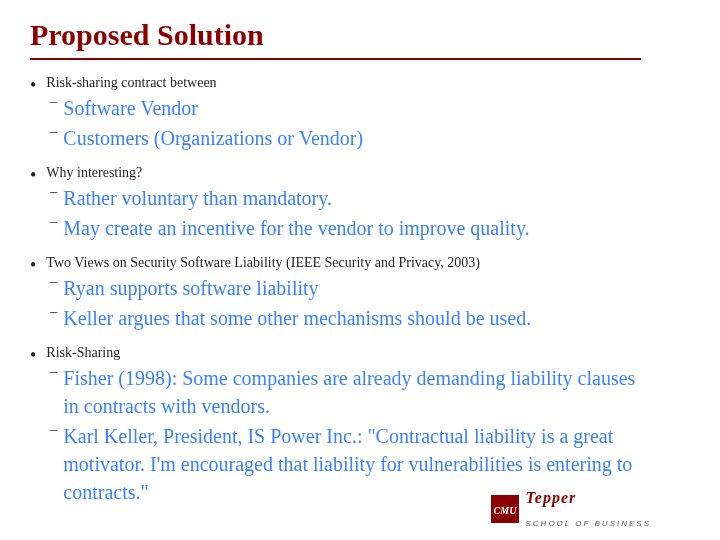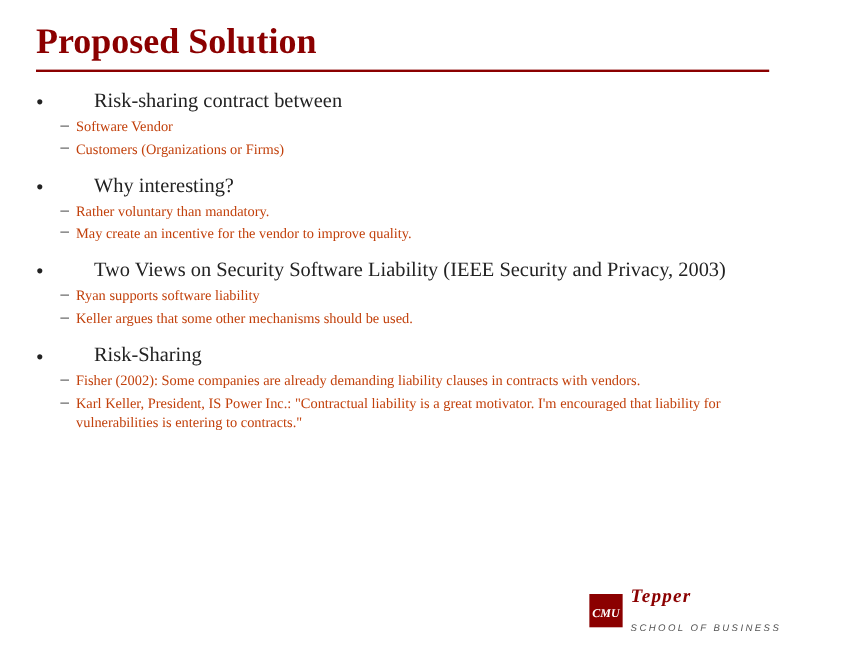--- a/index.html
+++ b/index.html
@@ -56,22 +56,21 @@
     }
 
     .bullet-text {
       font-size: 16px;
       font-family: 'Times New Roman', Times, serif;
       font-weight: normal;
       color: #222;
     }
 
     .bullet-text.bold-item {
-      font-size: 17px;
-      margin-left: 32px;
+      font-size: 14px;
     }
 
     .sub-items {
       margin-top: 3px;
       margin-left: 4px;
     }
 
     .sub-item {
       display: flex;
       align-items: flex-start;
@@ -80,23 +79,23 @@
       margin-bottom: 2px;
       font-family: 'Times New Roman', Times, serif;
     }
 
     .sub-dash {
       margin-right: 6px;
       flex-shrink: 0;
     }
 
     .sub-text {
-      font-size: 12px;
-      font-family: 'Times New Roman', Times, serif;
-      color: #c2410c;
+      font-size: 20px;
+      font-family: 'Times New Roman', Times, serif;
+      color: #3b82f6;
       line-height: 1.4;
     }
 
     .logo-area {
       position: absolute;
       bottom: 12px;
       right: 20px;
       display: flex;
       flex-direction: column;
       align-items: flex-end;
@@ -146,21 +145,21 @@
       <span class="bullet-dot">•</span>
       <div>
         <span class="bullet-text bold-item">Risk-sharing contract between</span>
         <div class="sub-items">
           <div class="sub-item">
             <span class="sub-dash">–</span>
             <span class="sub-text">Software Vendor</span>
           </div>
           <div class="sub-item">
             <span class="sub-dash">–</span>
-            <span class="sub-text">Customers (Organizations or Firms)</span>
+            <span class="sub-text">Customers (Organizations or Vendor)</span>
           </div>
         </div>
       </div>
     </div>
 
     <div class="bullet-item">
       <span class="bullet-dot">•</span>
       <div>
         <span class="bullet-text bold-item">Why interesting?</span>
         <div class="sub-items">
@@ -193,21 +192,21 @@
       </div>
     </div>
 
     <div class="bullet-item">
       <span class="bullet-dot">•</span>
       <div>
         <span class="bullet-text bold-item">Risk-Sharing</span>
         <div class="sub-items">
           <div class="sub-item">
             <span class="sub-dash">–</span>
-            <span class="sub-text">Fisher (2002): Some companies are already demanding liability clauses in contracts with vendors.</span>
+            <span class="sub-text">Fisher (1998): Some companies are already demanding liability clauses in contracts with vendors.</span>
           </div>
           <div class="sub-item">
             <span class="sub-dash">–</span>
             <span class="sub-text">Karl Keller, President, IS Power Inc.: "Contractual liability is a great motivator. I'm encouraged that liability for vulnerabilities is entering to contracts."</span>
           </div>
         </div>
       </div>
     </div>
 
   </div>

